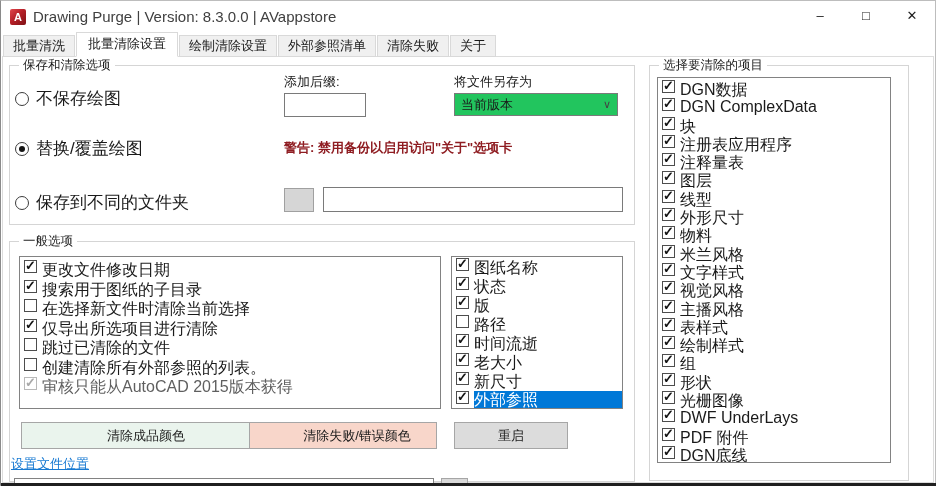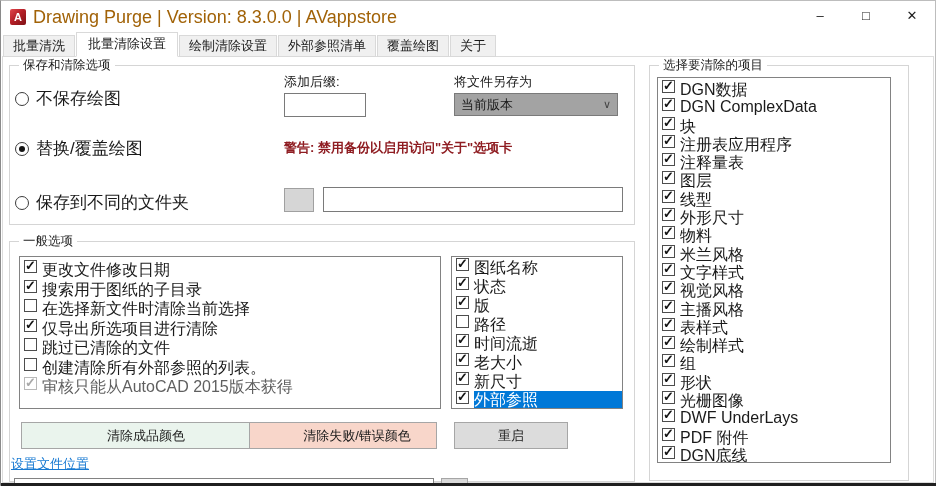--- a/index.html
+++ b/index.html
@@ -8,21 +8,21 @@
   .screen { position:absolute; inset:0; width:936px; height:486px; background:#fff;
             border:1px solid #bdbdbd; border-left:1px solid #8a8a8a; }
 
   
   .titlebar { position:absolute; left:0; top:0; width:100%; height:32px; background:#fff; }
   .app-icon { position:absolute; left:9px; top:8px; width:16px; height:16px;
               background:linear-gradient(135deg,#e0474d 0%,#b61f27 45%,#7e1216 100%);
               border-radius:2px; color:#fff; font-weight:bold; font-size:11px;
               text-align:center; line-height:16px; }
   .app-icon::after { content:"A"; }
-  .title-text { position:absolute; left:32px; top:0; line-height:32px; font-size:18px; color:#a16207; white-space:pre; }
+  .title-text { position:absolute; left:32px; top:0; line-height:32px; font-size:15px; color:#404040; white-space:pre; }
   .win-controls { position:absolute; right:0; top:0; height:32px; display:flex; }
   .win-btn { width:46px; height:32px; text-align:center; line-height:30px; font-size:13px; color:#1a1a1a; }
 
   
   .tabstrip { position:absolute; top:33px; left:2px; height:23px; display:flex; align-items:flex-end; z-index:5; }
   .tab { background:#f0f0f0; border:1px solid #d9d9d9; padding:2px 9px 2px; font-size:13px; line-height:16px;
          margin-right:1px; color:#1a1a1a; white-space:nowrap; }
   .tab.active { background:#fff; border-bottom:1px solid #fff; padding:3px 11px 4px; position:relative; z-index:6; }
 
   
@@ -46,21 +46,21 @@
   .radio-row.selected .rb::after { content:""; position:absolute; left:3px; top:3px; width:6px; height:6px;
         border-radius:50%; background:#151515; }
 
   
   .fld-label { position:absolute; font-size:13px; color:#1a1a1a; z-index:3; }
   .suffix-label { left:283px; top:72px; }
   .saveas-label { left:453px; top:72px; }
   .suffix-input { position:absolute; left:283px; top:92px; width:82px; height:24px;
                   border:1px solid #7a7a7a; background:#fff; z-index:3; font-size:13px; padding:0 4px; }
   .combo { position:absolute; left:453px; top:92px; width:164px; height:23px; border:1px solid #7a7a7a;
-           background:#a3a3a3; z-index:3; display:flex; align-items:center; font-size:13px; padding:0 6px; color:#1a1a1a; }
+           background:#22c55e; z-index:3; display:flex; align-items:center; font-size:13px; padding:0 6px; color:#1a1a1a; }
   .combo .chev { margin-left:auto; font-size:11px; color:#444; }
   .warning { position:absolute; left:283px; top:138px; font-size:13px; font-weight:bold; color:#8f1d22; z-index:3; }
   .browse-btn { position:absolute; left:283px; top:187px; width:30px; height:24px; background:#d6d6d6;
                 border:1px solid #a0a0a0; z-index:3; }
   .folder-input { position:absolute; left:322px; top:186px; width:300px; height:25px; border:1px solid #7a7a7a;
                   background:#fff; z-index:3; font-size:13px; padding:0 4px; }
 
   
   .listbox { position:absolute; border:1px solid #828282; background:#fff; z-index:3; overflow:hidden; }
   .lb-general { left:18px;  top:255px; width:422px; height:153px; padding-top:3px; }
@@ -119,21 +119,21 @@
       <div class="tab active">
       <span>批量清除设置</span>
     </div>
       <div class="tab">
       <span>绘制清除设置</span>
     </div>
       <div class="tab">
       <span>外部参照清单</span>
     </div>
       <div class="tab">
-      <span>覆盖绘图</span>
+      <span>清除失败</span>
     </div>
       <div class="tab">
       <span>关于</span>
     </div>
     </div>
 
   <div class="page"></div>
 
   <div class="groupbox g-save">
     <span class="gtitle">保存和清除选项</span>

